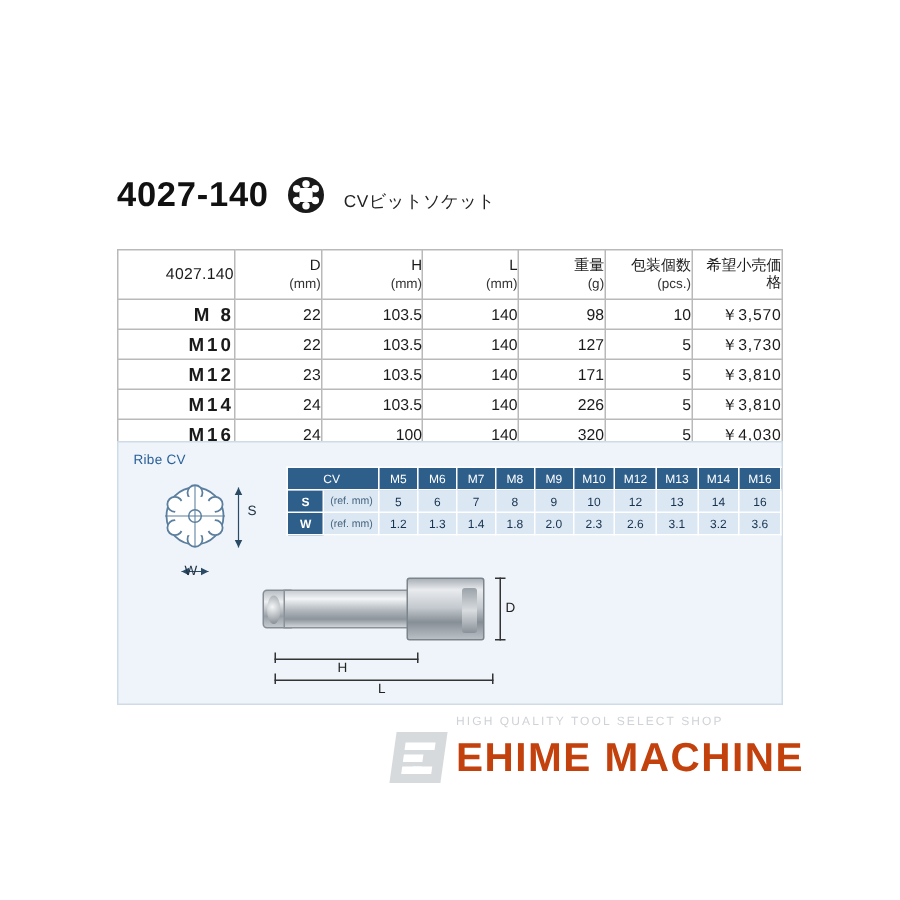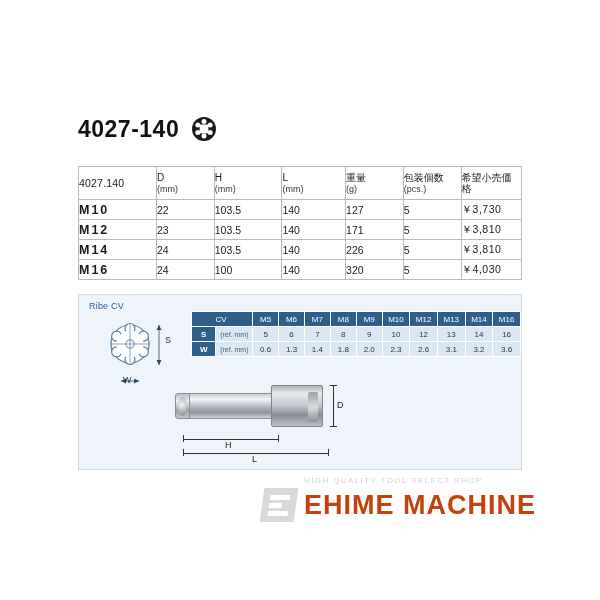--- a/index.html
+++ b/index.html
@@ -21,21 +21,21 @@
     box-sizing: border-box;
     padding: 0;
   }
 
   
   .header {
     position: absolute;
     left: 78px;
     top: 116px;
     display: flex;
-    align-items: flex-start;
+    align-items: flex-end;
     gap: 12px;
   }
   .model-no {
     font-size: 23px;
     font-weight: bold;
     letter-spacing: 0.5px;
     color: #111;
   }
   .torx-icon {
     width: 26px;
@@ -53,21 +53,21 @@
   .spec-table {
     position: absolute;
     left: 78px;
     top: 166px;
     width: 444px;
     border-collapse: collapse;
     font-size: 10.5px;
   }
   .spec-table th, .spec-table td {
     border: 1px solid #b9b9b9;
-    text-align: left;
+    text-align: right;
     vertical-align: middle;
     padding: 0;
     height: 19px;
     color: #1a1a1a;
   }
   .spec-table thead th {
     height: 32px;
     font-weight: normal;
     font-size: 10px;
     line-height: 1.15;
@@ -366,20 +366,21 @@
           <circle cx="13" cy="5.6" r="2.5"></circle>
           <circle cx="19.2" cy="8.9" r="2.5"></circle>
           <circle cx="19.2" cy="16.6" r="2.5"></circle>
           <circle cx="13" cy="20.1" r="2.5"></circle>
           <circle cx="6.8" cy="16.6" r="2.5"></circle>
           <circle cx="6.8" cy="8.9" r="2.5"></circle>
           <rect x="8.6" y="8.4" width="8.8" height="9.2" rx="1"></rect>
         </g>
       </svg>
     </div>
+    <div class="subtitle">CVビットソケット</div>
   </div>
 
   <table class="spec-table">
     <thead>
       <tr>
         <th class="col-code head-code">4027.140</th>
         <th class="col-d">
           <span>D</span>
           <span class="unit">(mm)</span>
         </th>
@@ -396,20 +397,29 @@
           <span class="unit">(g)</span>
         </th>
         <th class="col-p">
           <span>包装個数</span>
           <span class="unit">(pcs.)</span>
         </th>
         <th class="col-pr">希望小売価格</th>
       </tr>
     </thead>
     <tbody>
+      <tr>
+        <td class="size-cell">M 8</td>
+        <td>22</td>
+        <td>103.5</td>
+        <td>140</td>
+        <td>98</td>
+        <td>10</td>
+        <td class="price-cell">￥3,570</td>
+      </tr>
       <tr>
         <td class="size-cell">M10</td>
         <td>22</td>
         <td>103.5</td>
         <td>140</td>
         <td>127</td>
         <td>5</td>
         <td class="price-cell">￥3,730</td>
       </tr>
       <tr>
@@ -506,21 +516,21 @@
         <td class="datacell">9</td>
         <td class="datacell">10</td>
         <td class="datacell">12</td>
         <td class="datacell">13</td>
         <td class="datacell">14</td>
         <td class="datacell">16</td>
       </tr>
       <tr>
         <td class="rowhdr">W</td>
         <td class="refcell">(ref. mm)</td>
-        <td class="datacell">0.6</td>
+        <td class="datacell">1.2</td>
         <td class="datacell">1.3</td>
         <td class="datacell">1.4</td>
         <td class="datacell">1.8</td>
         <td class="datacell">2.0</td>
         <td class="datacell">2.3</td>
         <td class="datacell">2.6</td>
         <td class="datacell">3.1</td>
         <td class="datacell">3.2</td>
         <td class="datacell">3.6</td>
       </tr>

